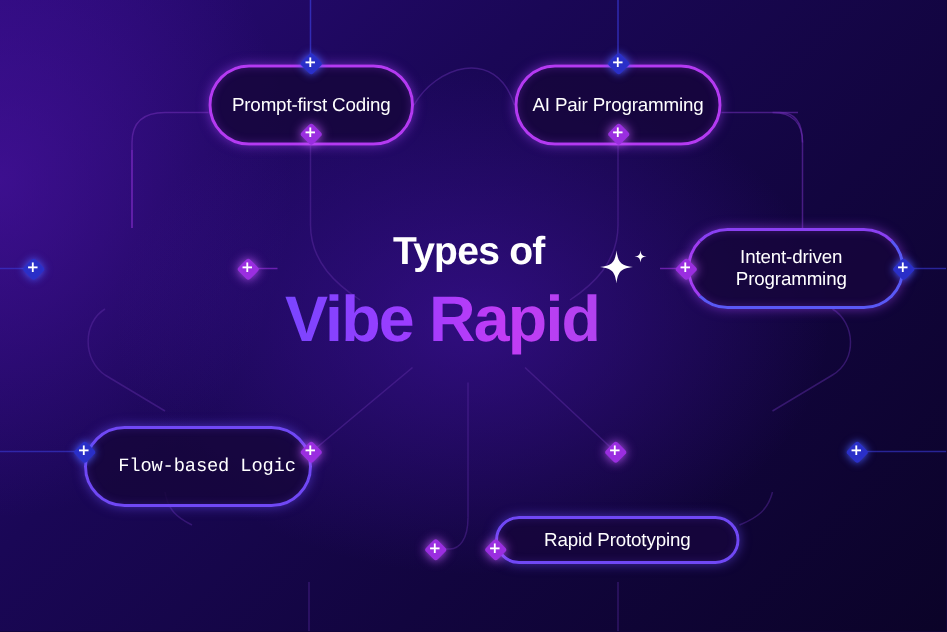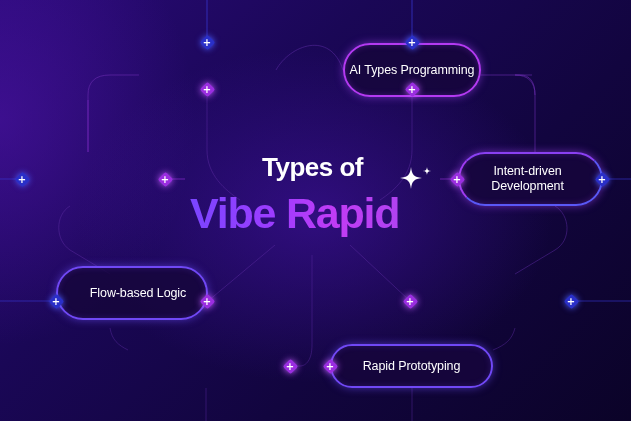--- a/index.html
+++ b/index.html
@@ -97,76 +97,79 @@
   </svg>
 
   <div class="title-top">Types of</div>
   <div class="title-main">Vibe Rapid</div>
 
   <svg class="sparkle" style="left:399px; top:164px;" width="36" height="28" viewBox="0 0 36 28">
     <path d="M12 3 C13 11, 15 13, 23 14 C15 15, 13 17, 12 25 C11 17, 9 15, 1 14 C9 13, 11 11, 12 3 Z" fill="#ffffff"></path>
     <path d="M28 3 C28.4 6, 29 6.6, 32 7 C29 7.4, 28.4 8, 28 11 C27.6 8, 27 7.4, 24 7 C27 6.6, 27.6 6, 28 3 Z" fill="#ffffff"></path>
   </svg>
 
+  <div class="node pink" style="left:139px; top:43px; width:137px; height:54px;">
+    <span class="node-label">Prompt-first Coding</span>
+  </div>
   <div class="plus blue" style="left:202px; top:37px;">
       <span>+</span>
     </div>
   <div class="plus purple" style="left:202px; top:84px;">
       <span>+</span>
     </div>
 
   <div class="node pink" style="left:343px; top:43px; width:138px; height:54px;">
-    <span class="node-label">AI Types Programming</span>
+    <span class="node-label">AI Pair Programming</span>
   </div>
   <div class="plus blue" style="left:407px; top:37px;">
       <span>+</span>
     </div>
   <div class="plus purple" style="left:407px; top:84px;">
       <span>+</span>
     </div>
 
   <div class="plus blue" style="left:17px; top:174px;">
       <span>+</span>
     </div>
   <div class="plus purple" style="left:160px; top:174px;">
       <span>+</span>
     </div>
 
   <div class="node" style="left:458px; top:152px; width:145px; height:54px; border-color:#8a40f2 #5a58f5 #5a58f5 #a03cf2; padding-right:6px;">
     <span class="node-label">Intent-driven
-Development</span>
+Programming</span>
   </div>
   <div class="plus purple" style="left:452px; top:174px;">
       <span>+</span>
     </div>
   <div class="plus blue" style="left:597px; top:174px;">
       <span>+</span>
     </div>
 
-  <div class="node violet" style="left:56px; top:266px; width:152px; height:54px; padding-left:12px;">
+  <div class="node violet" style="left:56px; top:284px; width:152px; height:54px; padding-left:12px;font-family:Liberation Mono, monospace;">
     <span class="node-label">Flow-based Logic</span>
   </div>
   <div class="plus blue" style="left:51px; top:296px;">
       <span>+</span>
     </div>
   <div class="plus purple" style="left:202px; top:296px;">
       <span>+</span>
     </div>
 
   <div class="plus purple" style="left:405px; top:296px;">
       <span>+</span>
     </div>
   <div class="plus blue" style="left:566px; top:296px;">
       <span>+</span>
     </div>
 
   <div class="plus purple" style="left:285px; top:361px;">
       <span>+</span>
     </div>
 
-  <div class="node violet" style="left:330px; top:344px; width:163px; height:44px;">
+  <div class="node violet" style="left:330px; top:344px; width:163px; height:32px;">
     <span class="node-label">Rapid Prototyping</span>
   </div>
   <div class="plus purple" style="left:325px; top:361px;">
       <span>+</span>
     </div>
 
 </div>
 
 </body></html>

